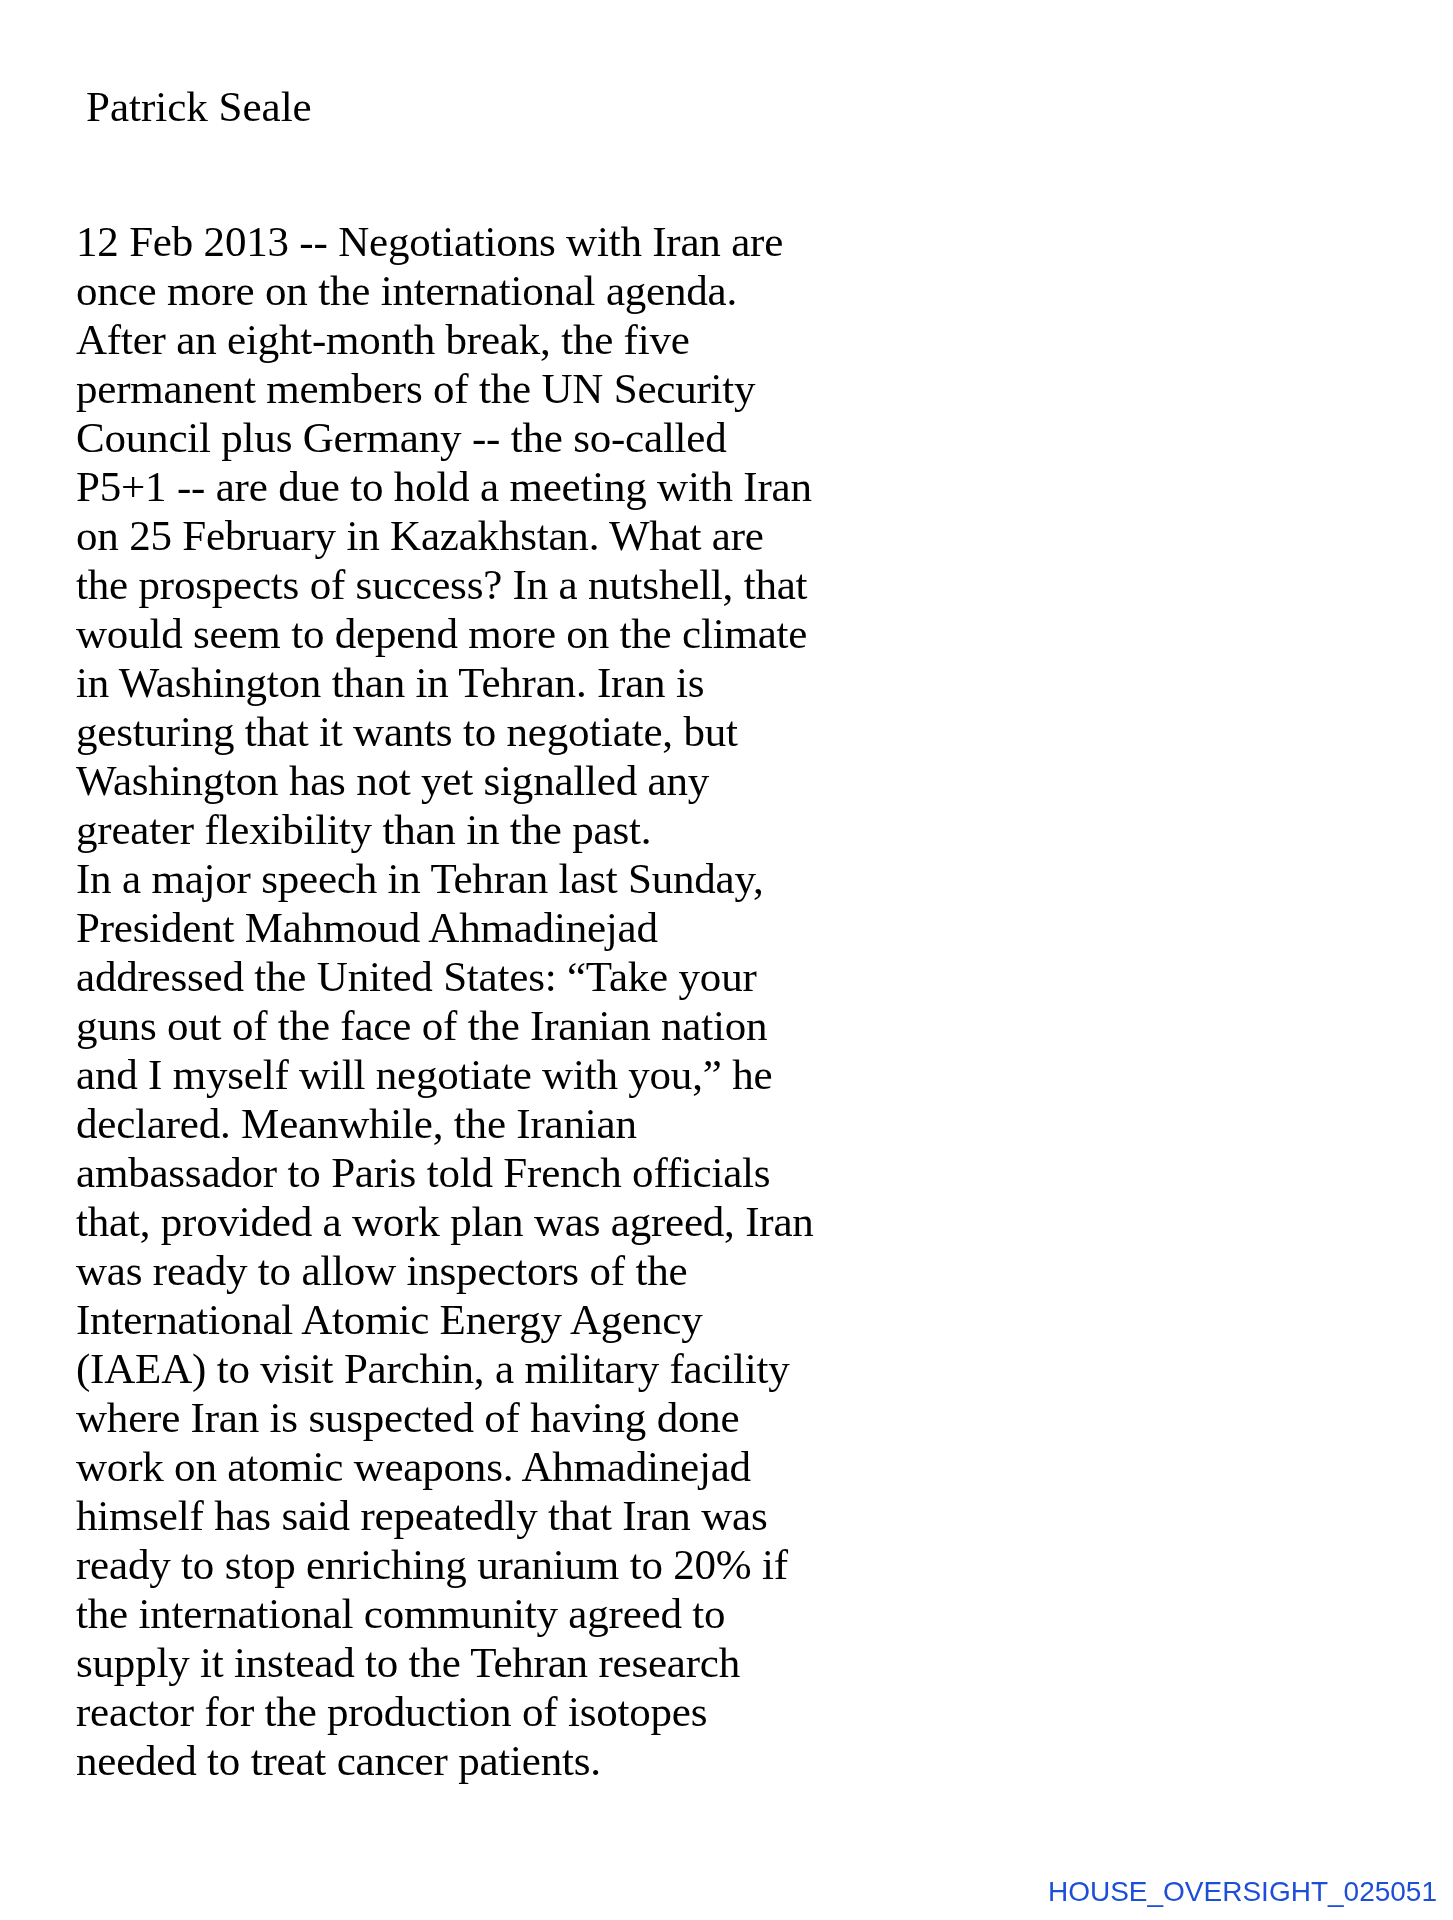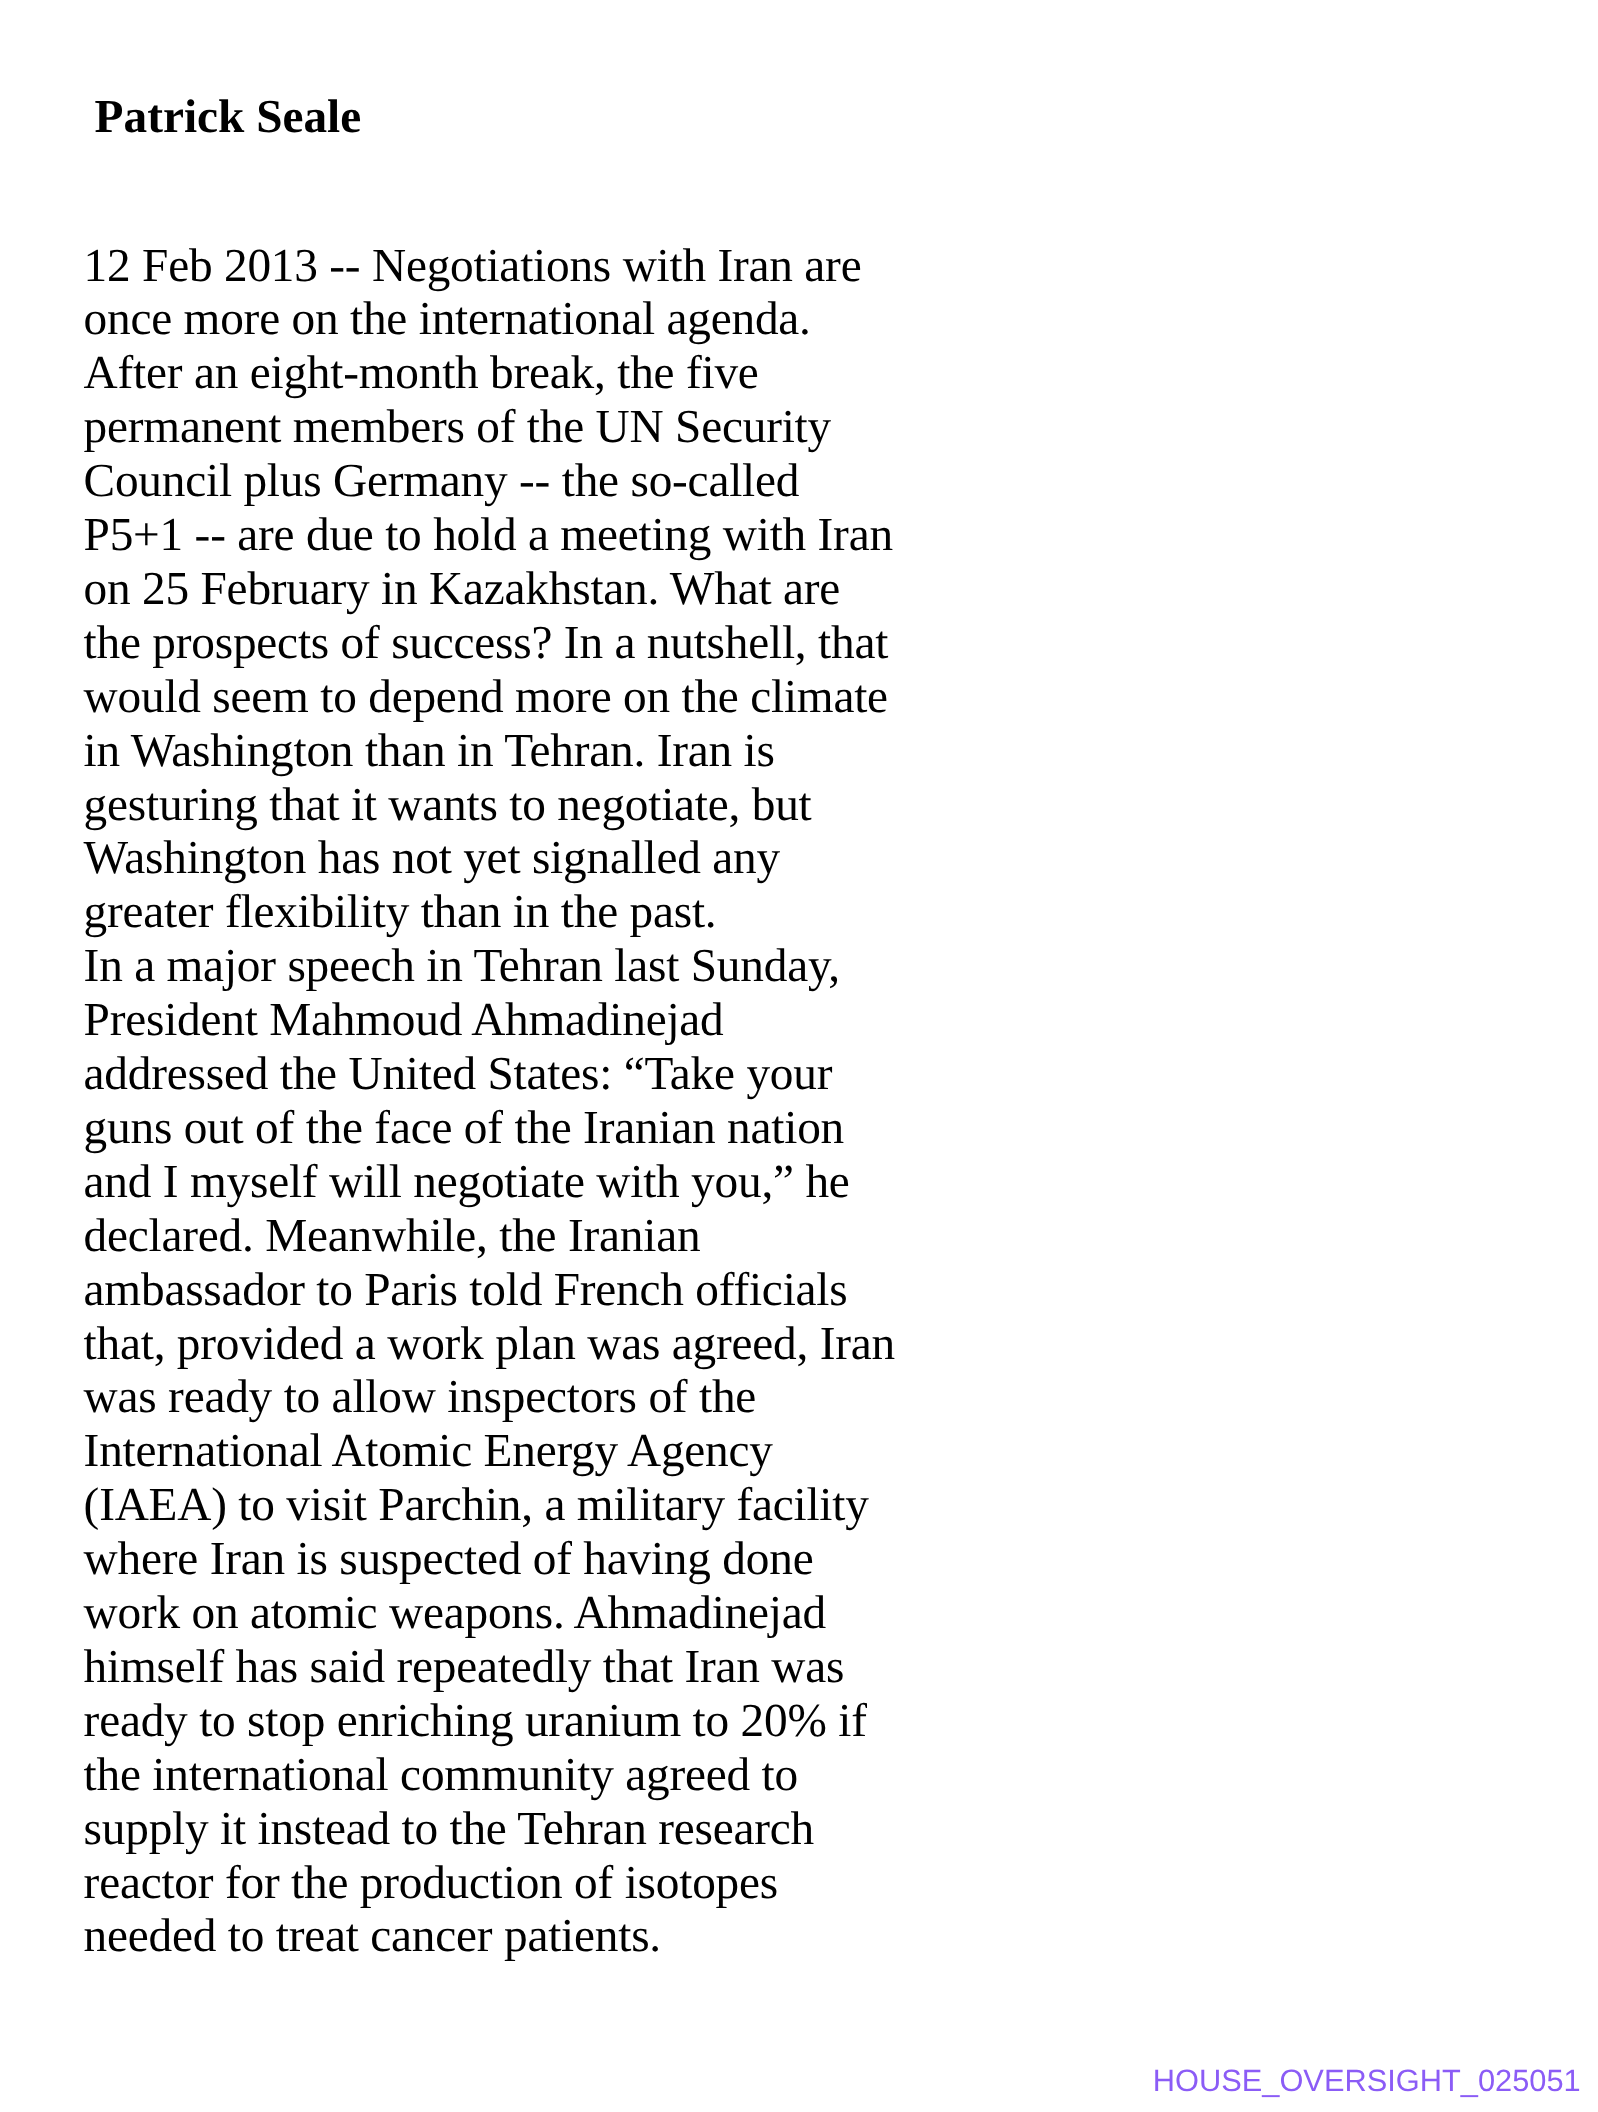--- a/index.html
+++ b/index.html
@@ -16,40 +16,39 @@
     font-family: "Liberation Serif", "DejaVu Serif", serif;
     color: #000000;
   }
   .author {
     position: absolute;
     left: 86px;
     top: 82px;
     font-size: 43px;
     line-height: 49px;
     white-space: pre;
-    font-weight: bold;
   }
   .body-text {
     position: absolute;
     left: 76px;
     top: 217px;
     width: 880px;
     font-size: 43px;
     line-height: 49px;
     white-space: pre-line;
     letter-spacing: -0.2px;
   }
   .bates {
     position: absolute;
     right: 16px;
     top: 1875px;
     font-family: "Liberation Sans", "DejaVu Sans", sans-serif;
     font-size: 28px;
     line-height: 34px;
-    color: #8b5cf6;
+    color: #1d4ed8;
     white-space: pre;
   }
 </style>
 </head>
 <body>
 
 <div class="page">
   <div class="author">Patrick Seale</div>
 
   <div class="body-text">12 Feb 2013 -- Negotiations with Iran are

